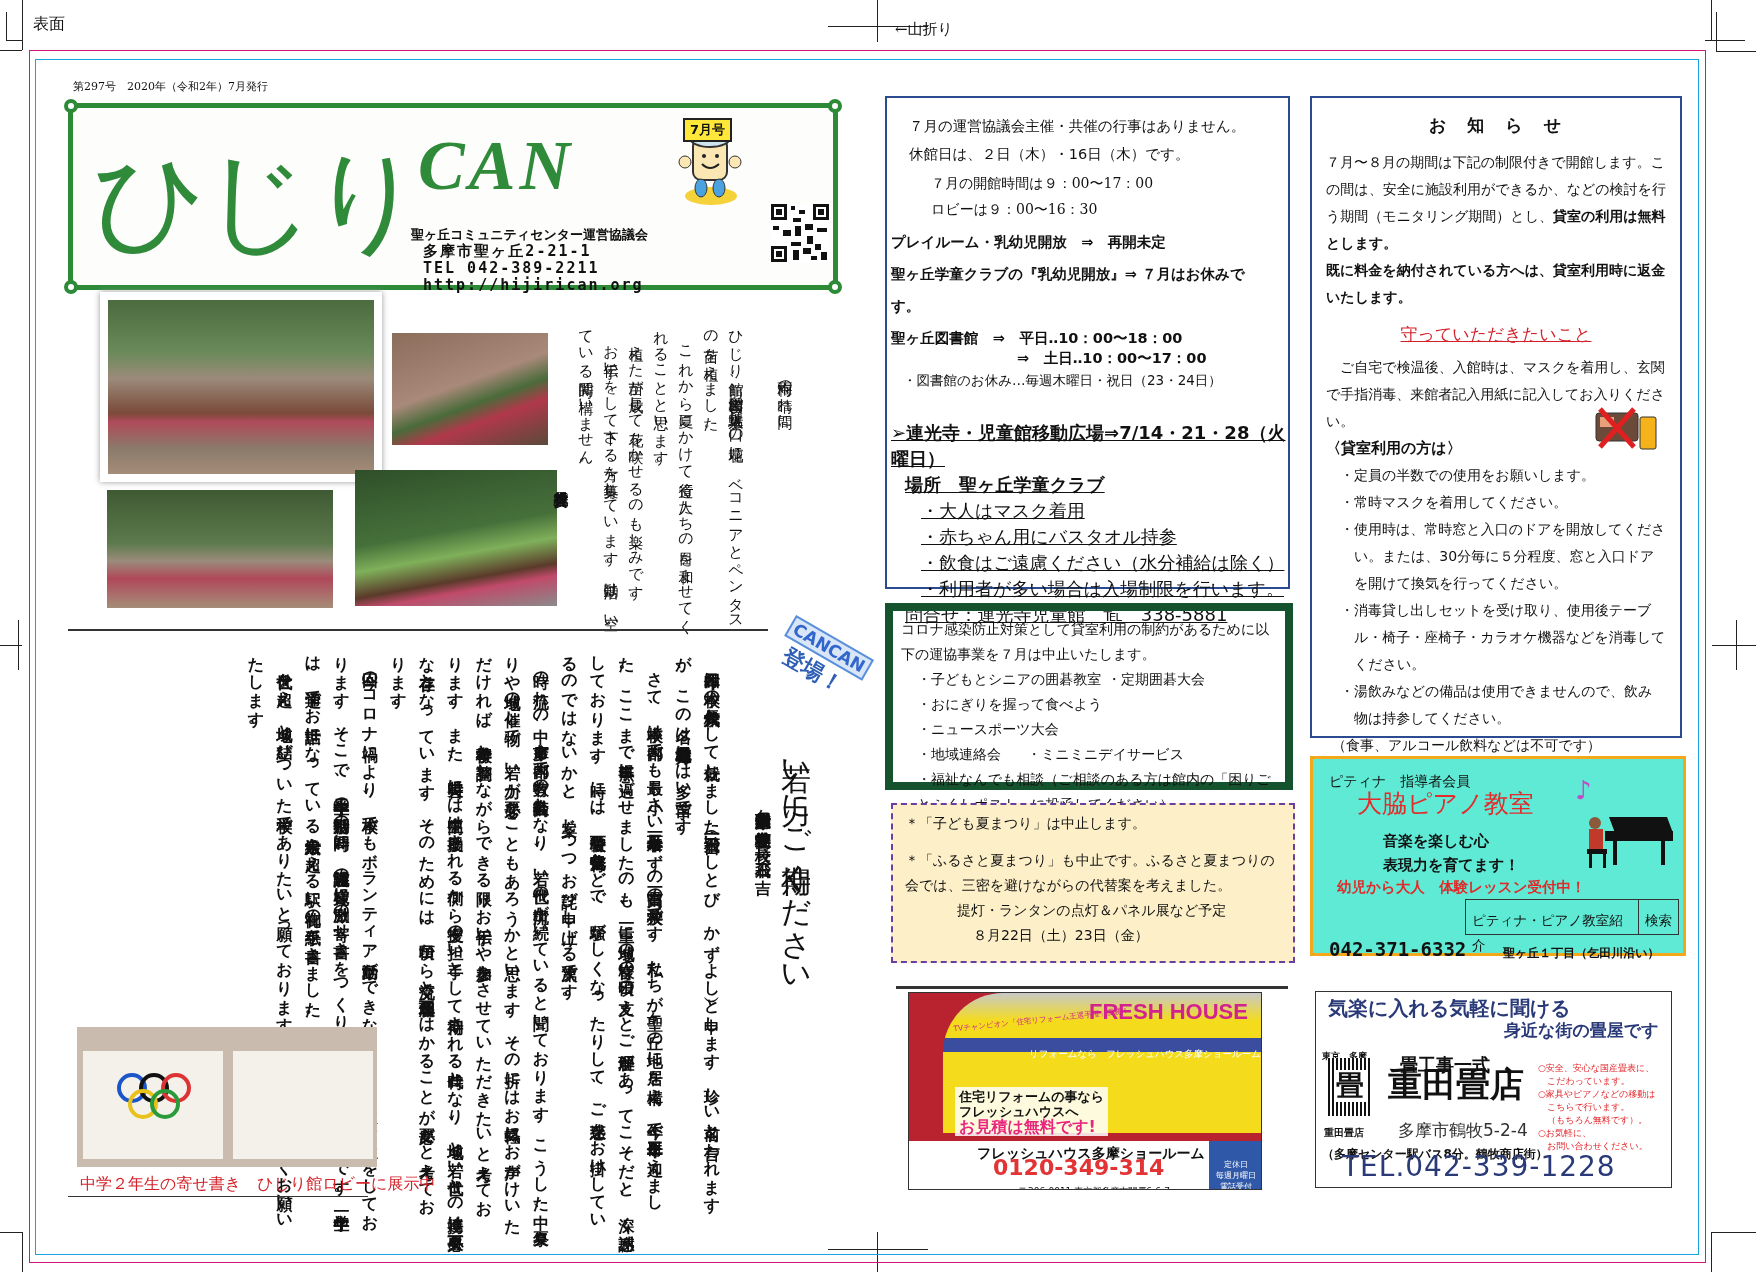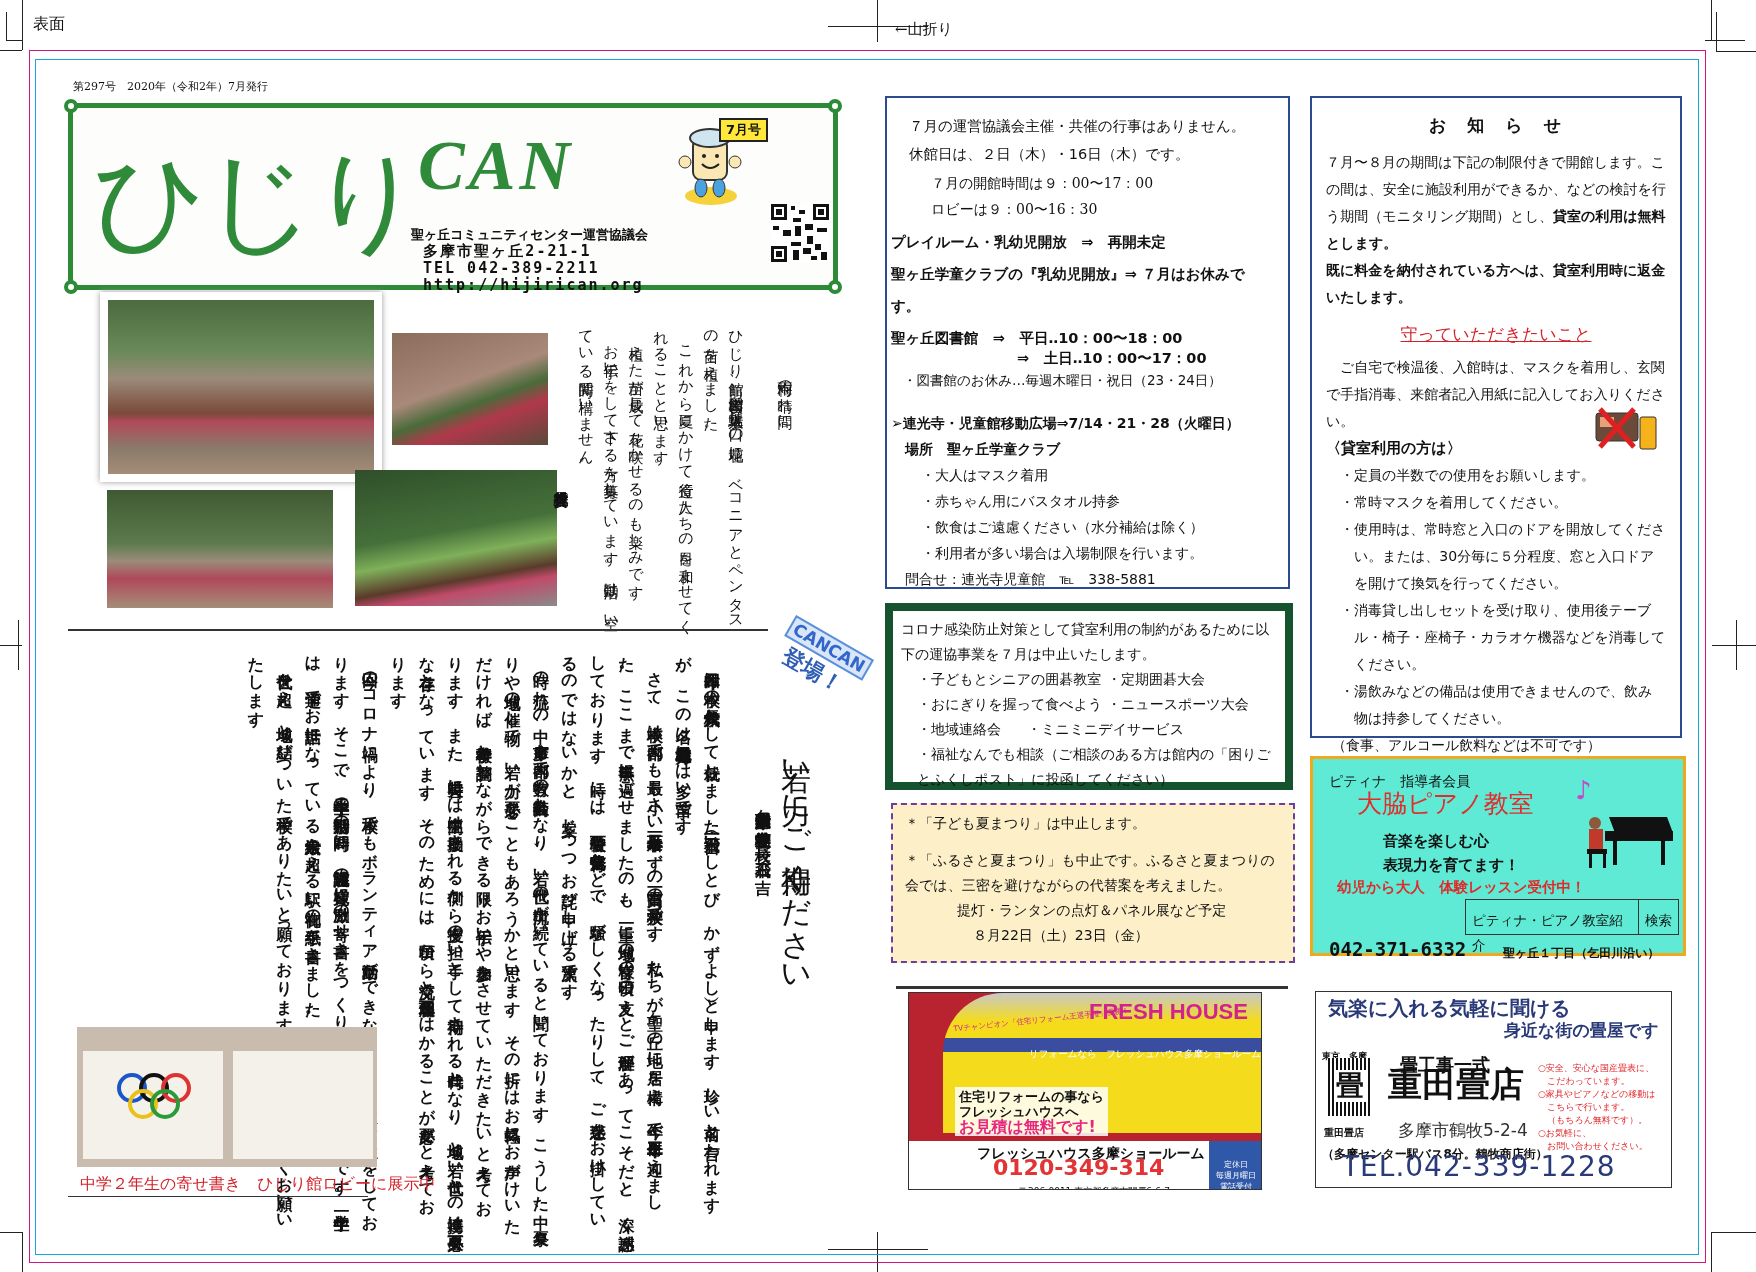--- a/index.html
+++ b/index.html
@@ -17,21 +17,21 @@
   .masthead .corner { position: absolute; width: 14px; height: 14px; border: 4px solid #2d8b38; border-radius: 50%; background: #fff; }
   .logo-hira { position: absolute; left: 20px; top: 18px; font-size: 112px; color: #2f8a3a; font-family: "DejaVu Serif", serif; letter-spacing: -6px; font-weight: normal; }
   .logo-can { position: absolute; left: 345px; top: 18px; font-size: 70px; color: #2f8a3a; font-style: italic; font-weight: bold; font-family: "Liberation Serif", serif; letter-spacing: 4px; }
   .org-info { position: absolute; left: 338px; top: 118px; font-size: 13px; font-weight: bold; line-height: 17px; }
   .org-info .line { padding-left: 12px; font-family: "DejaVu Sans Mono", monospace; letter-spacing: 2px; font-weight: bold; font-size: 15px; }
   .mascot { position: absolute; left: 598px; top: 8px; width: 92px; height: 90px; }
   .qr { position: absolute; left: 698px; top: 96px; width: 58px; height: 58px;
         background:
           repeating-linear-gradient(90deg, #111 0 4px, #fff 4px 7px),
           #111; }
-  .month-badge { position: absolute; left: 646px; top: 10px; background: #ffe83a; border: 2px solid #222; font-size: 13px; font-weight: bold; padding: 1px 5px; }
+  .month-badge { position: absolute; left: 610px; top: 10px; background: #ffe83a; border: 2px solid #222; font-size: 13px; font-weight: bold; padding: 1px 5px; }
   
   .photo { position: absolute; overflow: hidden; }
   
   .box { position: absolute; font-size: 14px; line-height: 25px; }
   .box-blue { border: 2px solid #2a4b8f; }
   .box-black { border: 8px solid #14532d; }
   .b { font-weight: bold; }
   .red { color: #d3222a; }
   .ad-border-orange { border: 3px solid #f2a81b; }
 </style>
@@ -180,41 +180,41 @@
     <div>７月の開館時間は９：00〜17：00</div>
     <div>ロビーは９：00〜16：30</div>
   </div>
   <div class="b" style="font-size:14.5px;line-height:32px;margin-top:4px;margin-left:-8px;">
     <div>プレイルーム・乳幼児開放　⇒　再開未定</div>
     <div style="width:370px;">聖ヶ丘学童クラブの『乳幼児開放』⇒ ７月はお休みです。</div>
     <div style="line-height:20px;margin-top:6px;">聖ヶ丘図書館　⇒　平日‥10：00〜18：00</div>
     <div style="padding-left:126px;line-height:20px;">⇒　土日‥10：00〜17：00</div>
   </div>
   <div style="font-size:13.5px;line-height:24px;padding-left:4px;">・図書館のお休み…毎週木曜日・祝日（23・24日）</div>
-  <div style="margin-top:18px;margin-left:-8px;font-size:14px;line-height:26px;">
+  <div style="margin-top:28px;margin-left:-8px;font-size:18px;line-height:26px;text-decoration:underline;">
     <div class="b">➢連光寺・児童館移動広場⇒7/14・21・28（火曜日）</div>
     <div class="b" style="padding-left:14px;">場所　聖ヶ丘学童クラブ</div>
     <div style="padding-left:30px;">
       <div>・大人はマスク着用</div>
       <div>・赤ちゃん用にバスタオル持参</div>
       <div>・飲食はご遠慮ください（水分補給は除く）</div>
       <div>・利用者が多い場合は入場制限を行います。</div>
     </div>
     <div style="padding-left:14px;">問合せ：連光寺児童館　℡　338-5881</div>
   </div>
 </div>
 
 <div class="box box-black" style="left:885px;top:603px;width:408px;height:187px;padding:6px 6px 0 8px;font-size:14px;line-height:25px;">
   <div>コロナ感染防止対策として貸室利用の制約があるために以下の運協事業を７月は中止いたします。</div>
   <div style="padding-left:16px;">
     <div style="display:flex;">
       <span style="width:190px;">・子どもとシニアの囲碁教室</span>
       <span>・定期囲碁大会</span>
     </div>
-    <div style="display:flex;">
+    <div style="display:flex;flex-direction:column;">
       <span style="width:190px;">・おにぎりを握って食べよう</span>
       <span>・ニュースポーツ大会</span>
     </div>
     <div style="display:flex;">
       <span style="width:110px;">・地域連絡会</span>
       <span>・ミニミニデイサービス</span>
     </div>
     <div>・福祉なんでも相談（ご相談のある方は館内の「困りごとふくしポスト」に投函してください）</div>
   </div>
 </div>

